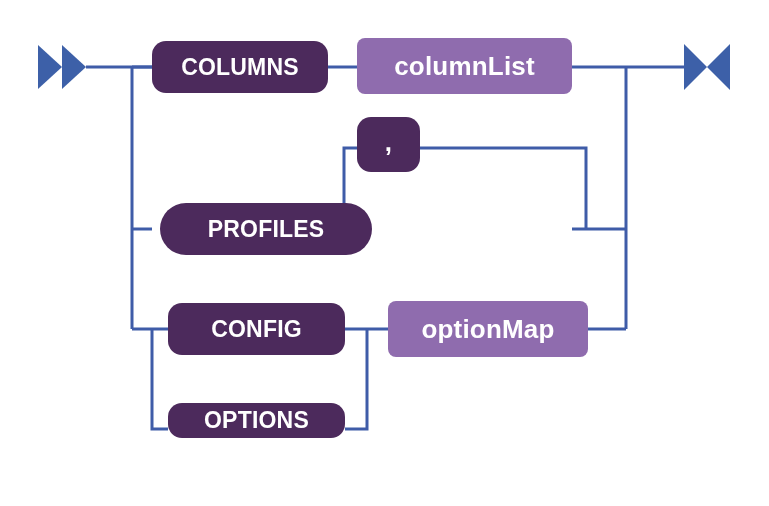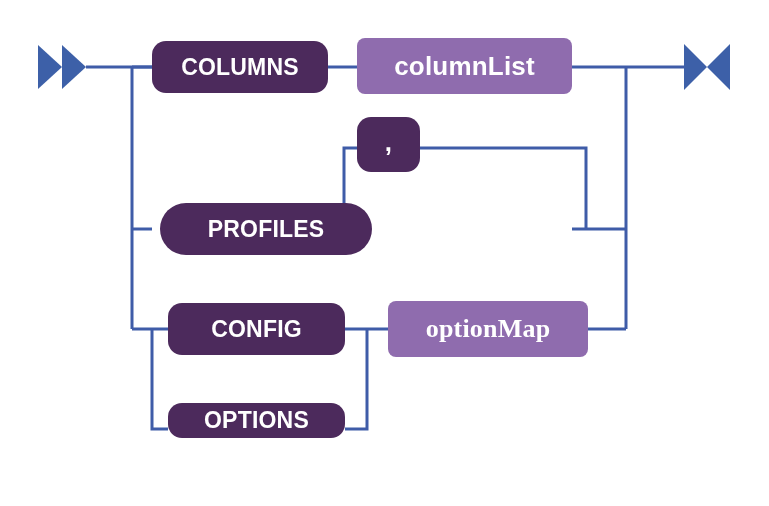--- a/index.html
+++ b/index.html
@@ -118,21 +118,21 @@
 
   <div class="node node-terminal" style="left:160px; top:203px; width:212px; height:52px;border-radius:26px;">
     <span>PROFILES</span>
   </div>
 
 
   <div class="node node-terminal" style="left:168px; top:303px; width:177px; height:52px;">
     <span>CONFIG</span>
   </div>
 
-  <div class="node node-nonterminal" style="left:388px; top:301px; width:200px; height:56px;font-family:Liberation Serif, serif;">
+  <div class="node node-nonterminal" style="left:388px; top:301px; width:200px; height:56px;">
     <span>optionMap</span>
   </div>
 
   <div class="node node-terminal" style="left:168px; top:403px; width:177px; height:35px;">
     <span>OPTIONS</span>
   </div>
 
 </div>
 
 </body></html>

